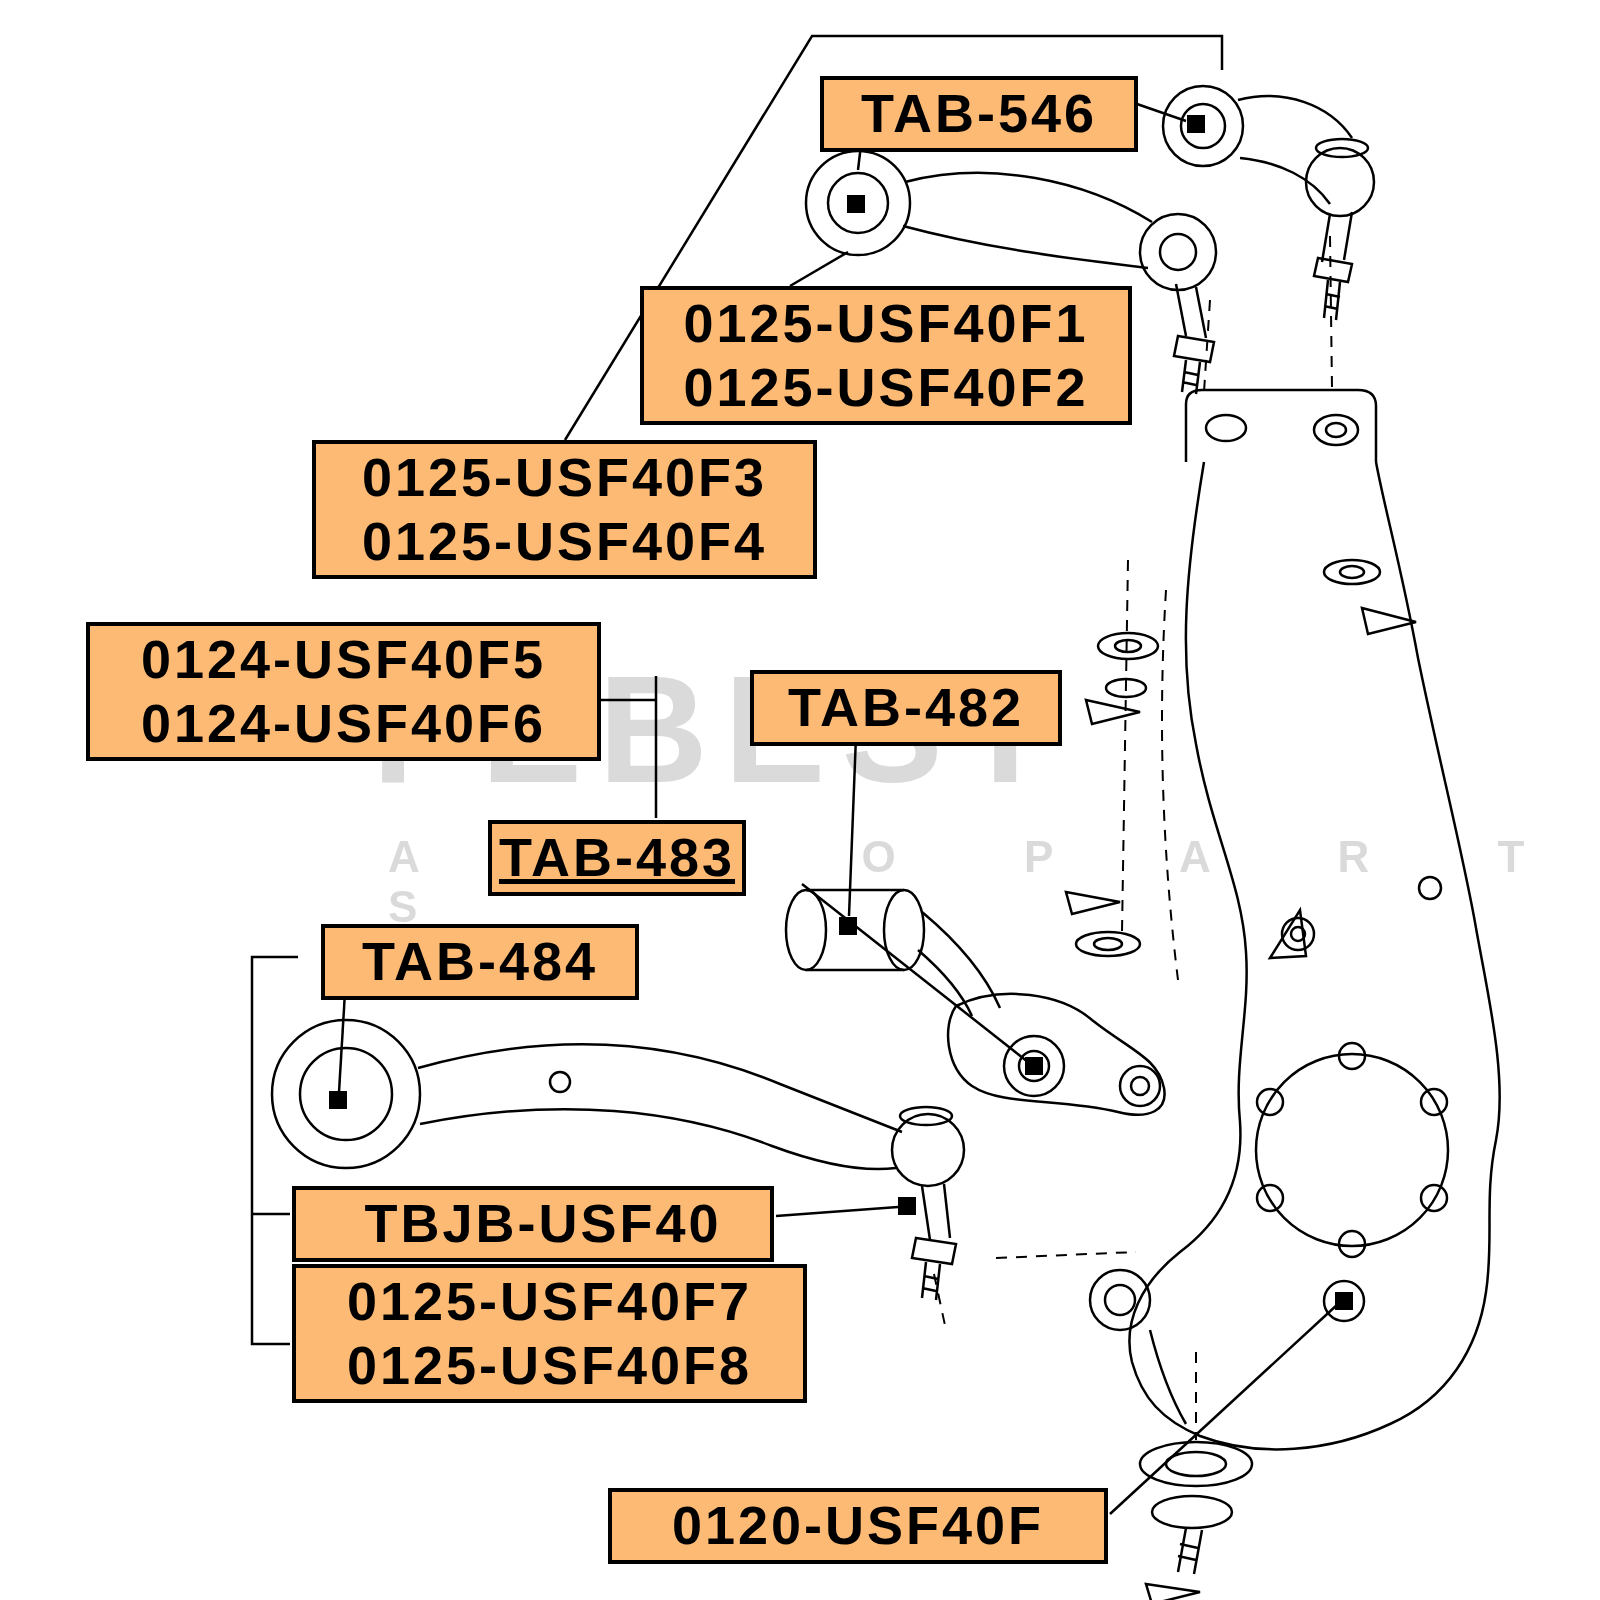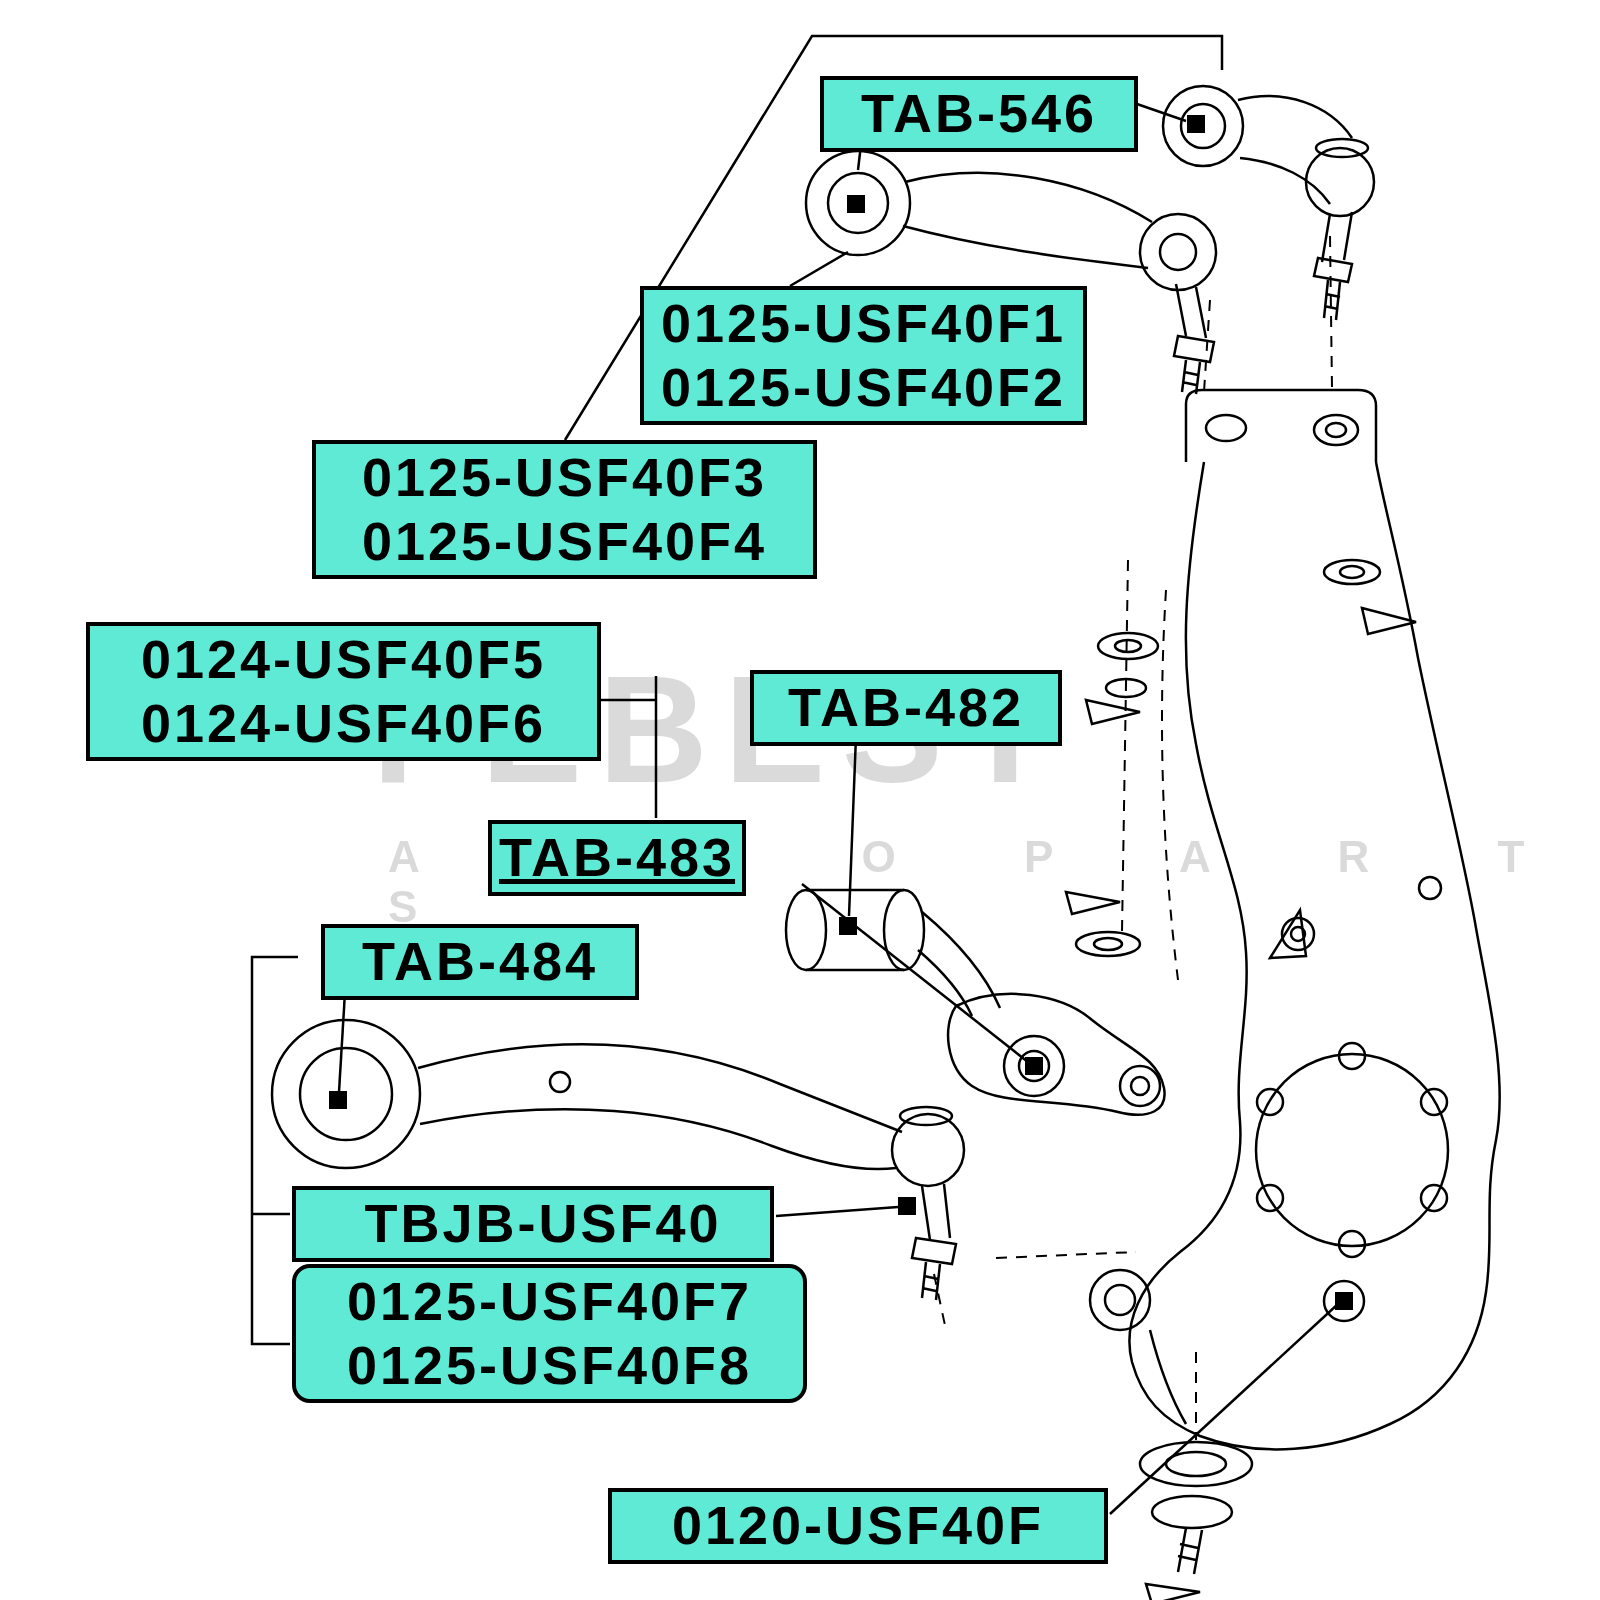--- a/index.html
+++ b/index.html
@@ -5,21 +5,21 @@
   html,body{margin:0;padding:0;background:#ffffff;}
   .stage{
     position:relative;width:1600px;height:1600px;background:#ffffff;
     font-family:"Liberation Sans",sans-serif;overflow:hidden;
   }
   .diagram-svg{position:absolute;left:0;top:0;z-index:2;}
   .watermark{position:absolute;z-index:1;color:#bdbdbd;font-weight:bold;user-select:none;}
   .wm-brand{left:372px;top:642px;font-size:152px;letter-spacing:16px;opacity:.55;}
   .wm-sub{left:388px;top:832px;font-size:44px;letter-spacing:58px;opacity:.55;}
   .lb{
-    position:absolute;z-index:3;box-sizing:border-box;background:#5eead4;
+    position:absolute;z-index:3;box-sizing:border-box;background:#fdba74;
     border:4px solid #000000;color:#000000;font-weight:bold;font-size:54px;
     line-height:1.18;text-align:center;letter-spacing:3px;padding:2px 4px;
     white-space:nowrap;
   }
 </style>
 </head>
 <body>
 
 <div class="stage">
 
@@ -154,21 +154,21 @@
       <rect x="329" y="1091" width="18" height="18"></rect>
       <rect x="898" y="1197" width="18" height="18"></rect>
       <rect x="1335" y="1292" width="18" height="18"></rect>
     </g>
   </svg>
 
   <div class="lb" style="left:820px;top:76px;width:318px;">
     <div>TAB-546</div>
   </div>
 
-  <div class="lb" style="left:640px;top:286px;width:447px;">
+  <div class="lb" style="left:640px;top:286px;width:492px;">
     <div>0125-USF40F1</div>
     <div>0125-USF40F2</div>
   </div>
 
   <div class="lb" style="left:304px;top:440px;width:505px;margin-left:8px;">
     <div>0125-USF40F3</div>
     <div>0125-USF40F4</div>
   </div>
 
   <div class="lb" style="left:62px;top:622px;width:515px;margin-left:24px;">
@@ -185,21 +185,21 @@
   </div>
 
   <div class="lb" style="left:298px;top:924px;width:318px;margin-left:23px;">
     <div>TAB-484</div>
   </div>
 
   <div class="lb" style="left:292px;top:1186px;width:482px;padding-left:24px;">
     <div>TBJB-USF40</div>
   </div>
 
-  <div class="lb" style="left:292px;top:1264px;width:515px;border-radius:18px;">
+  <div class="lb" style="left:292px;top:1264px;width:515px;">
     <div>0125-USF40F7</div>
     <div>0125-USF40F8</div>
   </div>
 
   <div class="lb" style="left:608px;top:1488px;width:500px;">
     <div>0120-USF40F</div>
   </div>
 
 </div>
 

